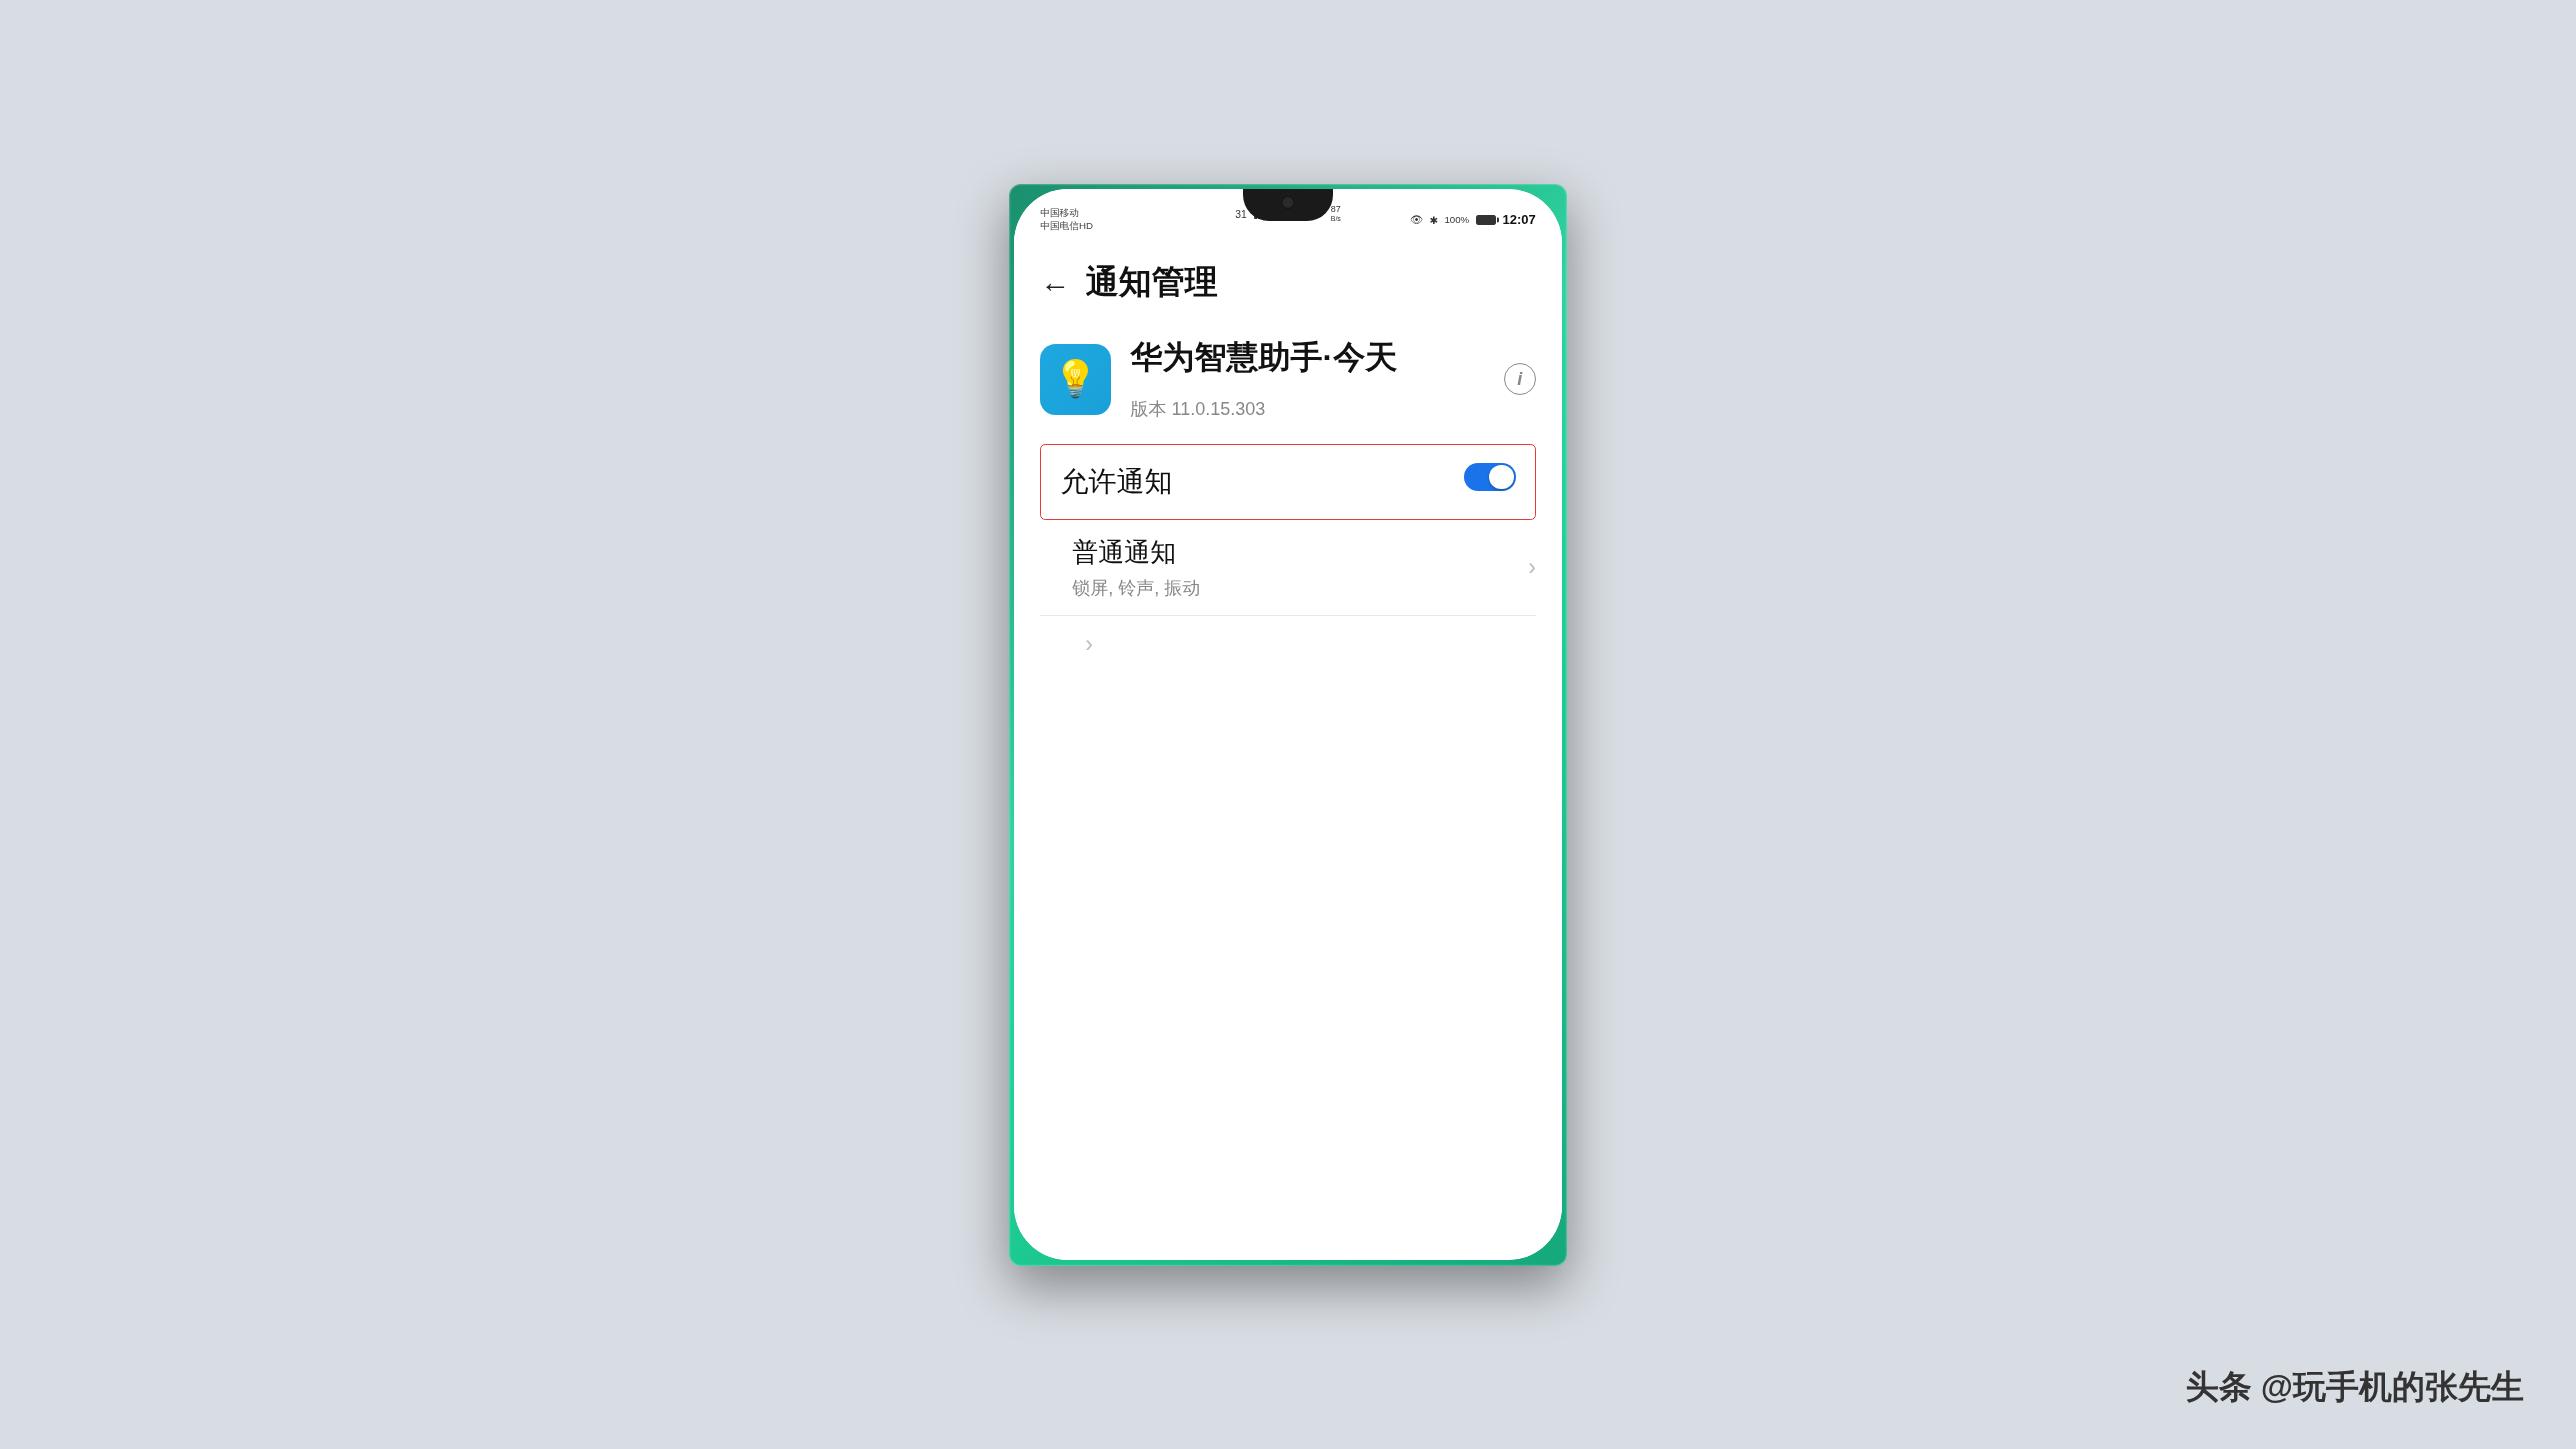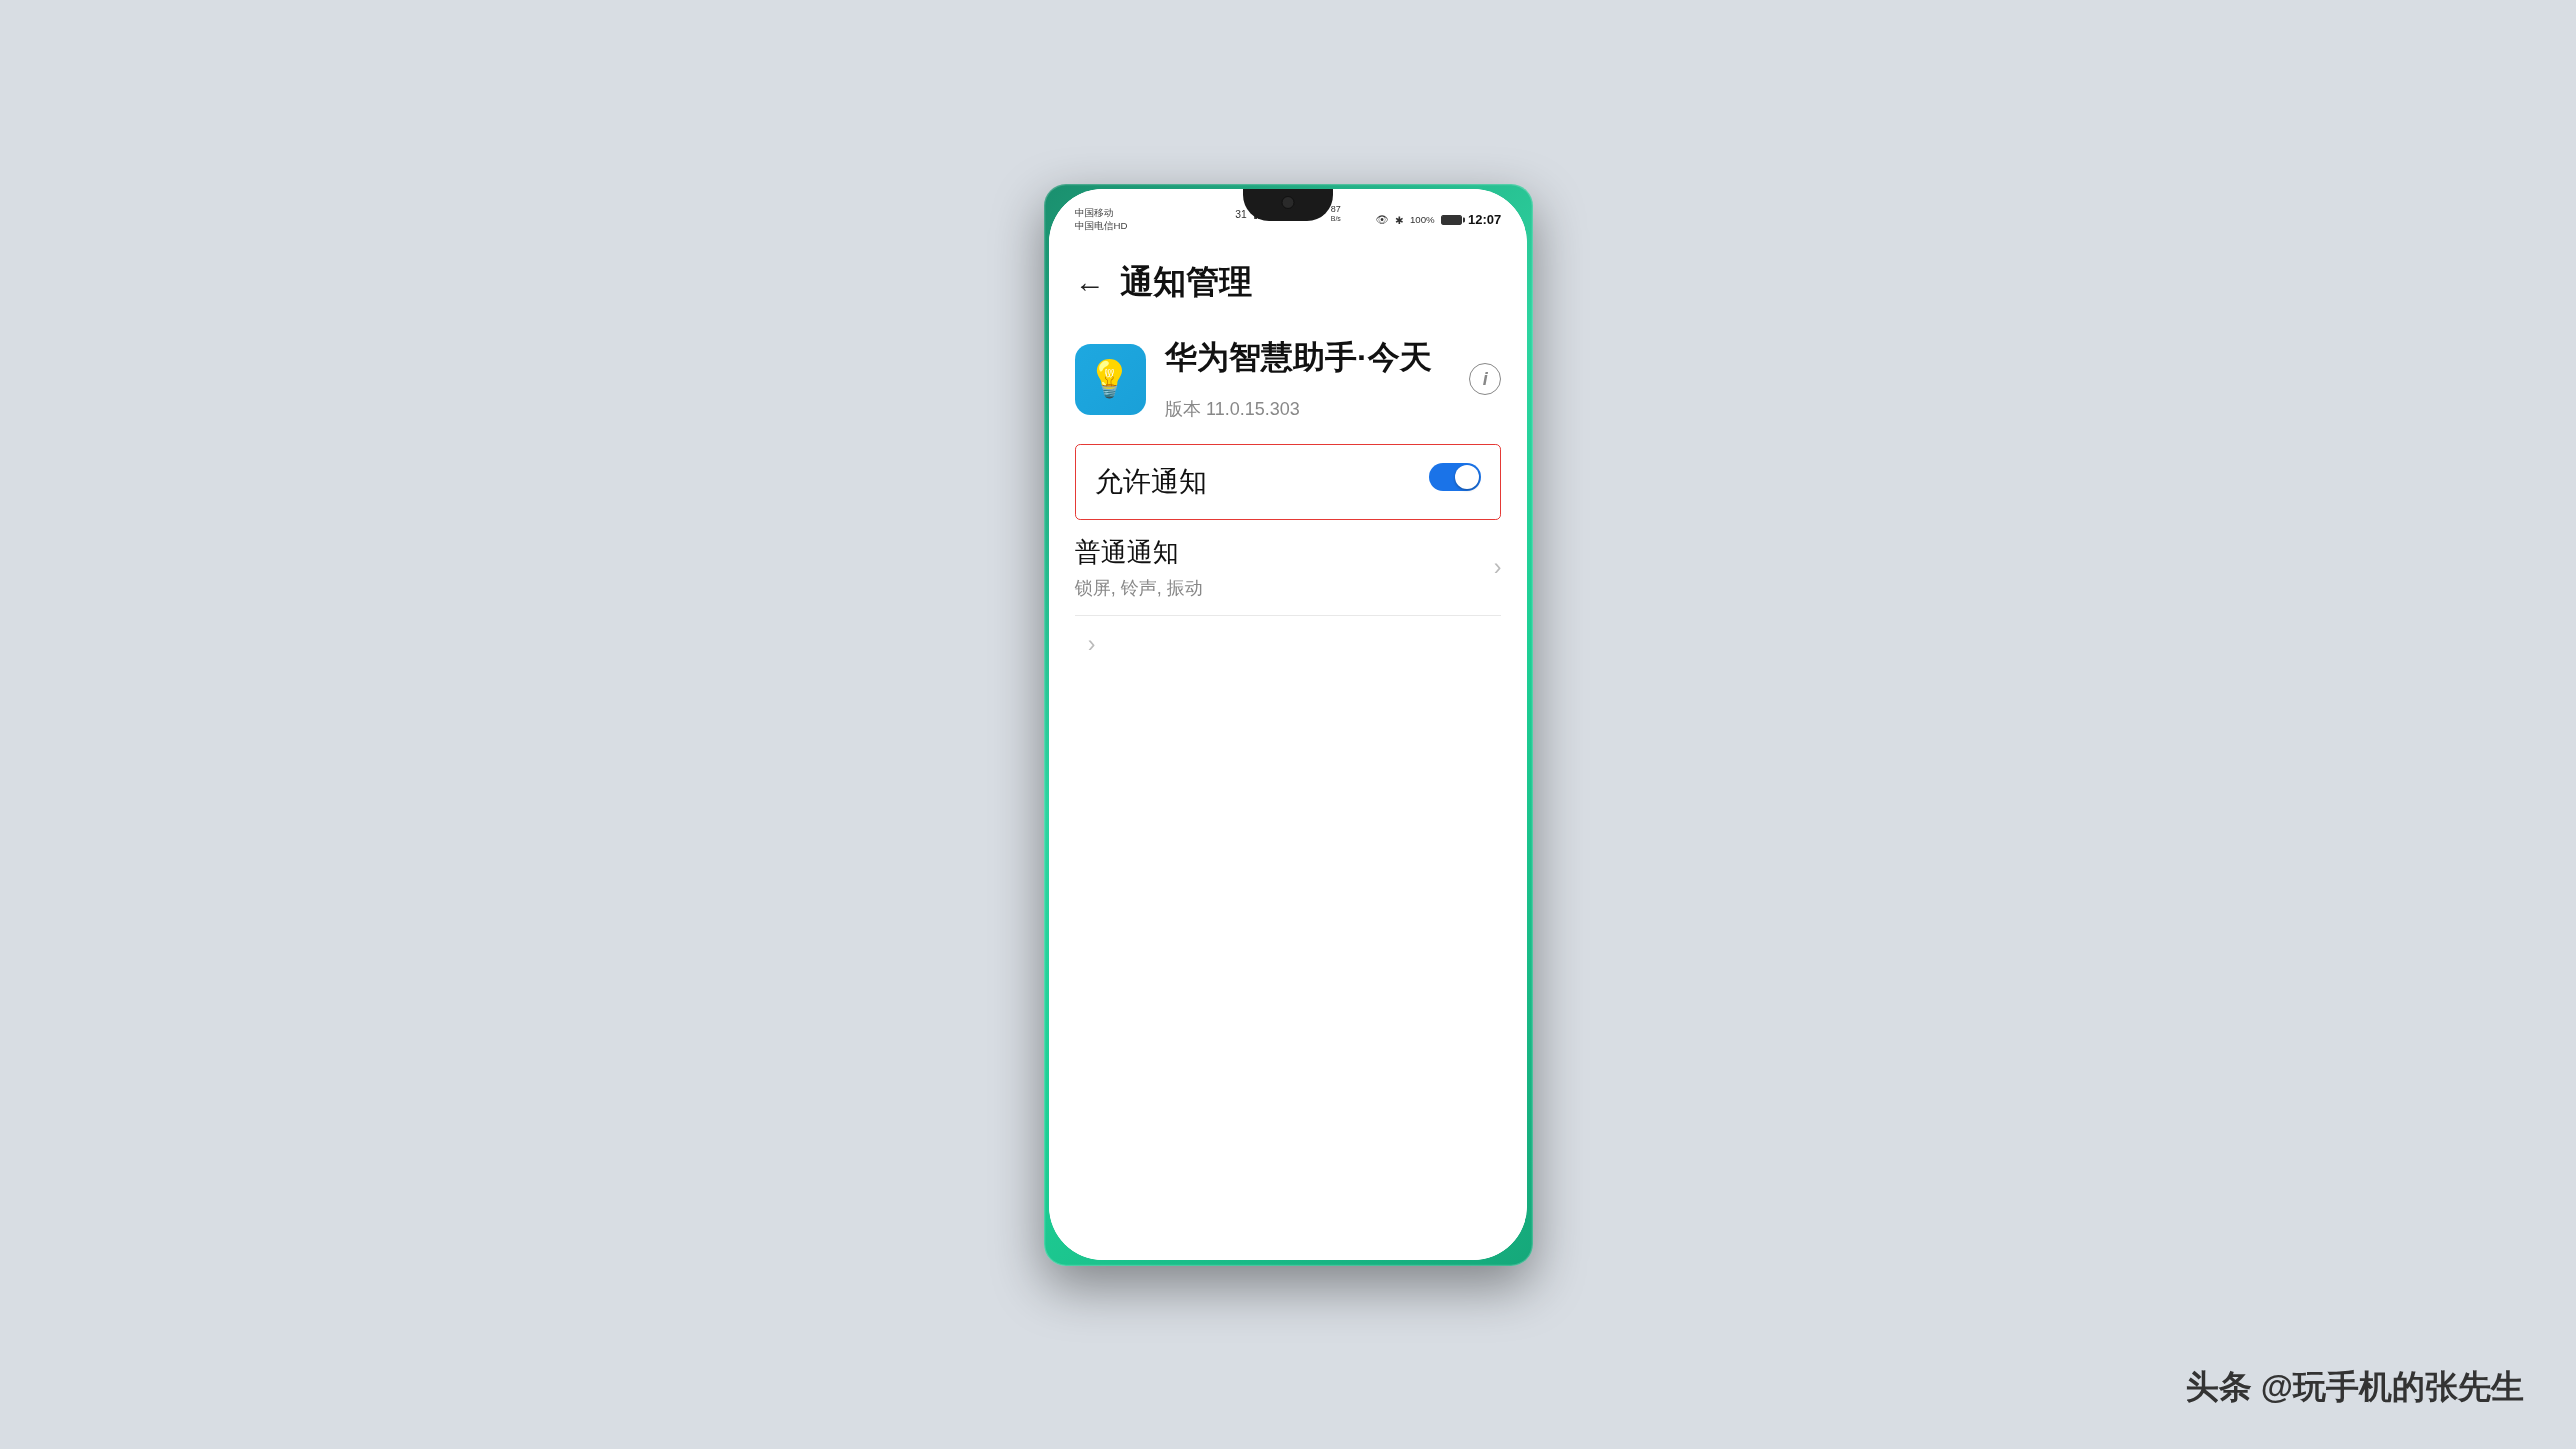--- a/index.html
+++ b/index.html
@@ -20,24 +20,24 @@
       bottom: 39px;
       right: 52px;
       font-size: 33px;
       color: #333;
       font-weight: bold;
       font-family: 'Arial', sans-serif;
     }
 
     
     .phone-shell {
-      width: 489px;
+      width: 558px;
       height: 1082px;
       background: linear-gradient(135deg, #1a8f6e 0%, #2dd4a0 40%, #1ecf95 60%, #15a87a 100%);
-      border-radius: 22px;
+      border-radius: 12px;
       padding: 5.2px;
       box-shadow: 0 19.3px 52px rgba(0,0,0,0.4), inset 0 0 0 1.3px rgba(255,255,255,0.2);
       position: relative;
     }
 
     .phone-inner {
       width: 100%;
       height: 100%;
       background: #f0f0f0;
       border-radius: 54px;
@@ -313,20 +313,21 @@
 
     
     .notification-item {
       padding: 15.5px 26px;
       display: flex;
       align-items: center;
       justify-content: space-between;
       background: white;
       cursor: pointer;
       flex-shrink: 0;
+      margin-left: 32px;
     }
 
     .notif-text {
       flex: 1;
     }
 
     .notif-title {
       font-size: 26px;
       color: #111;
       margin-bottom: 5.2px;

